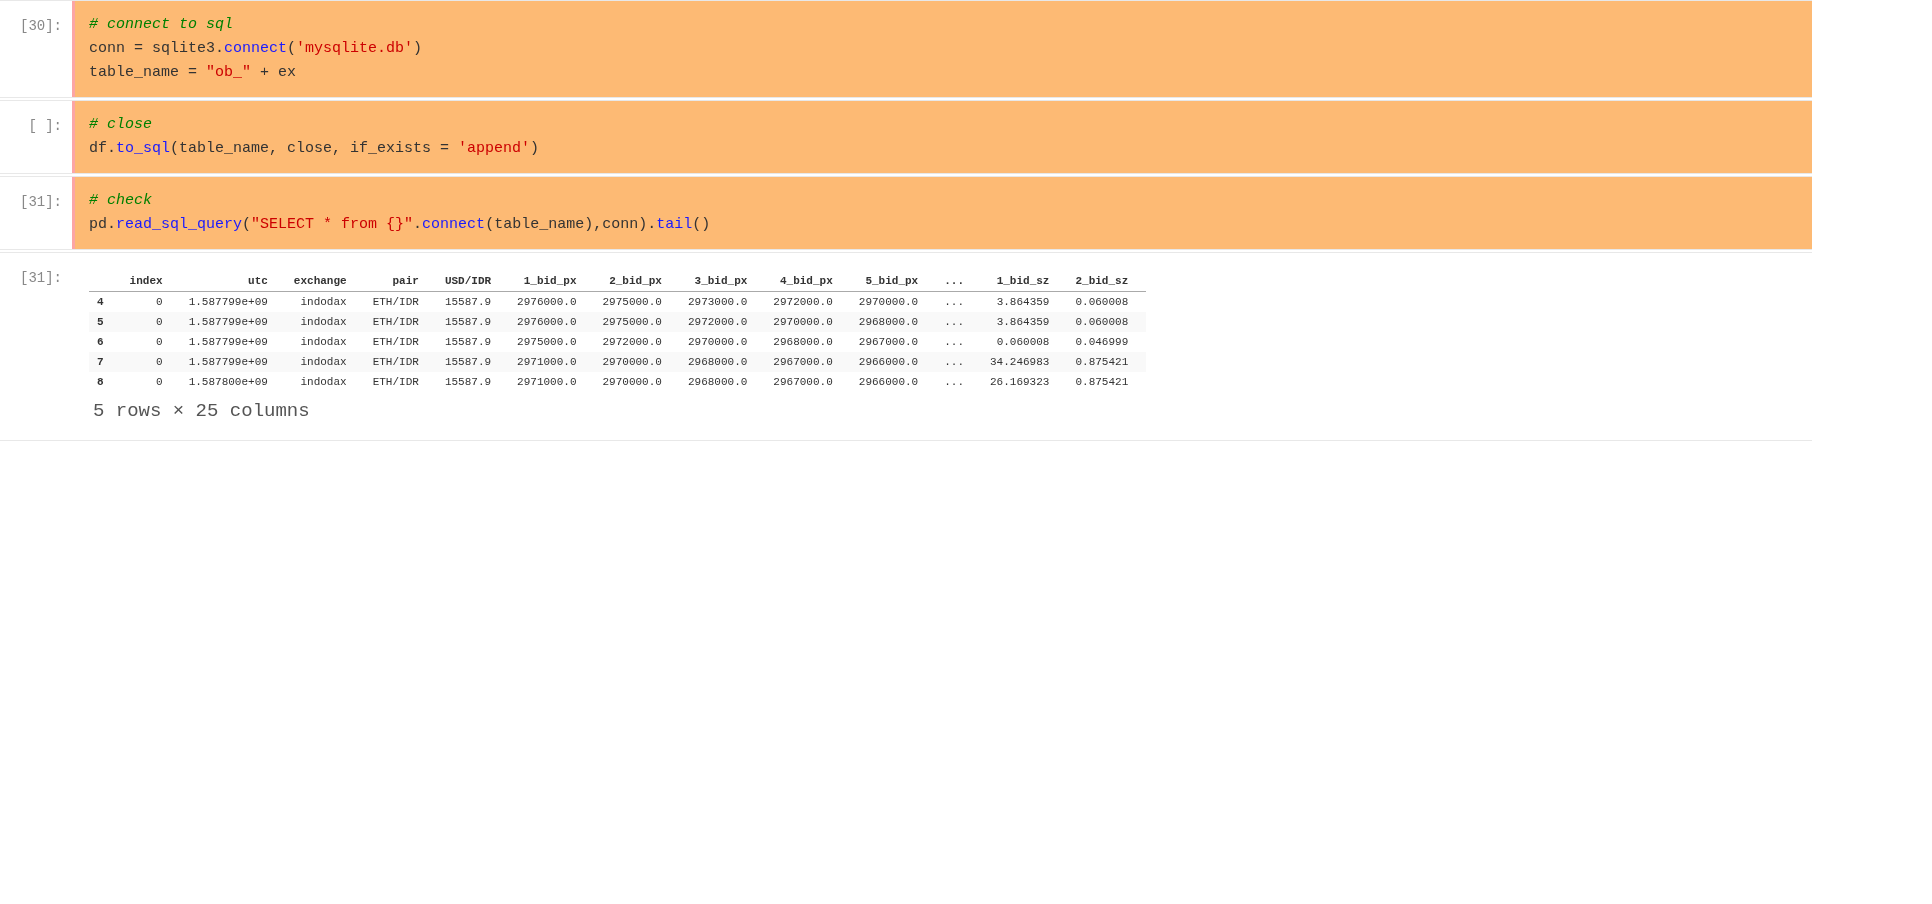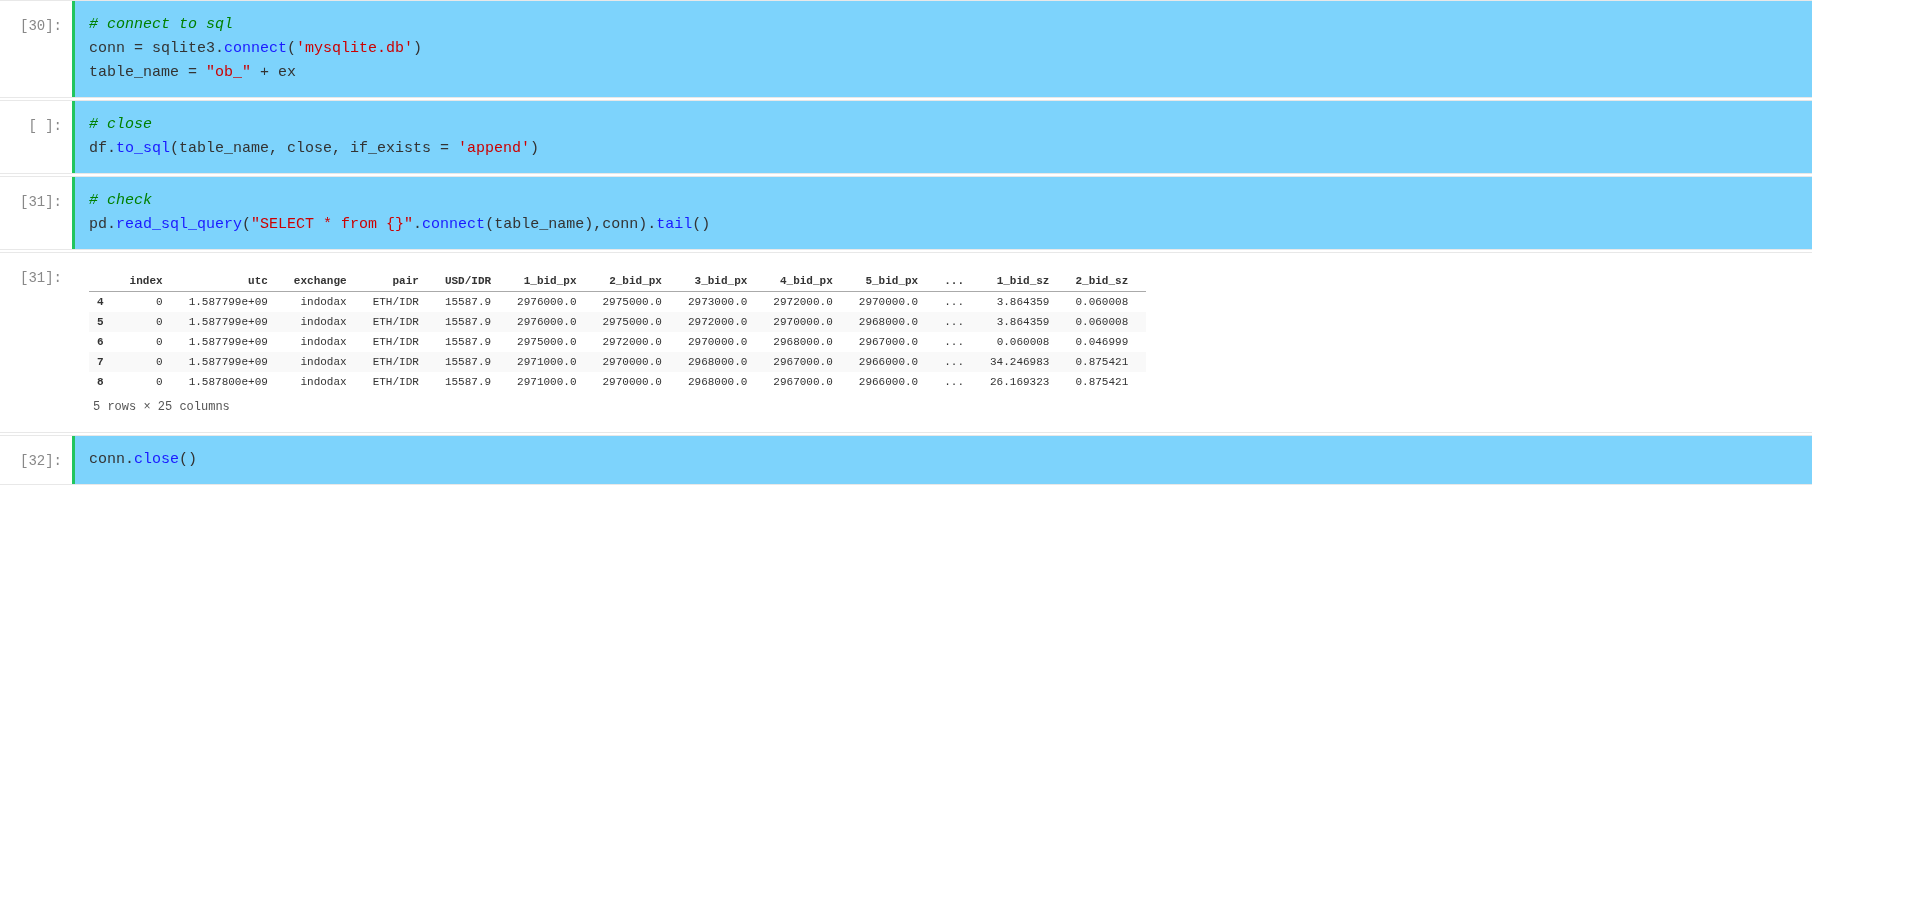--- a/index.html
+++ b/index.html
@@ -31,22 +31,22 @@
       line-height: 1.6;
       padding-top: 14px;
     }
     .cell-content {
       flex: 1;
       padding: 12px 14px;
       border-left: 3px solid transparent;
       background: #fff;
     }
     .cell-content.code-cell {
-      background: #7dd3fc;
-      border-left: 3px solid #22c55e;
+      background: #fdba74;
+      border-left: 3px solid #fca5a5;
     }
     .cell-content.output-cell {
       background: #fff;
       border-left: 3px solid transparent;
       padding-left: 14px;
     }
     pre {
       font-family: 'Courier New', Courier, monospace;
       font-size: 15px;
       line-height: 1.6;
@@ -84,21 +84,21 @@
       color: #333;
     }
     table.data-table td:first-child {
       font-weight: bold;
     }
     table.data-table tr:nth-child(even) {
       background: #f9f9f9;
     }
     .row-summary {
       font-family: 'Courier New', Courier, monospace;
-      font-size: 12px;
+      font-size: 19px;
       color: #555;
       margin-top: 8px;
       padding-left: 4px;
     }
     .watermark {
       text-align: right;
       font-size: 26px;
       color: #ccc;
       padding: 10px 30px 10px 0;
       font-family: Arial, sans-serif;
@@ -234,19 +234,13 @@
                 <td>...</td>
                 <td>26.169323</td>
                 <td>0.875421</td>
               </tr>
             </tbody>
           </table>
           <div class="row-summary">5 rows × 25 columns</div>
         </div>
       </div>
     </div>
-    <div class="cell">
-      <div class="cell-label">[32]:</div>
-      <div class="cell-content code-cell">
-        <pre><span class="plain">conn.</span><span class="method">close</span><span class="plain">()</span></pre>
-      </div>
-    </div>
   </div>
 
 </body></html>

